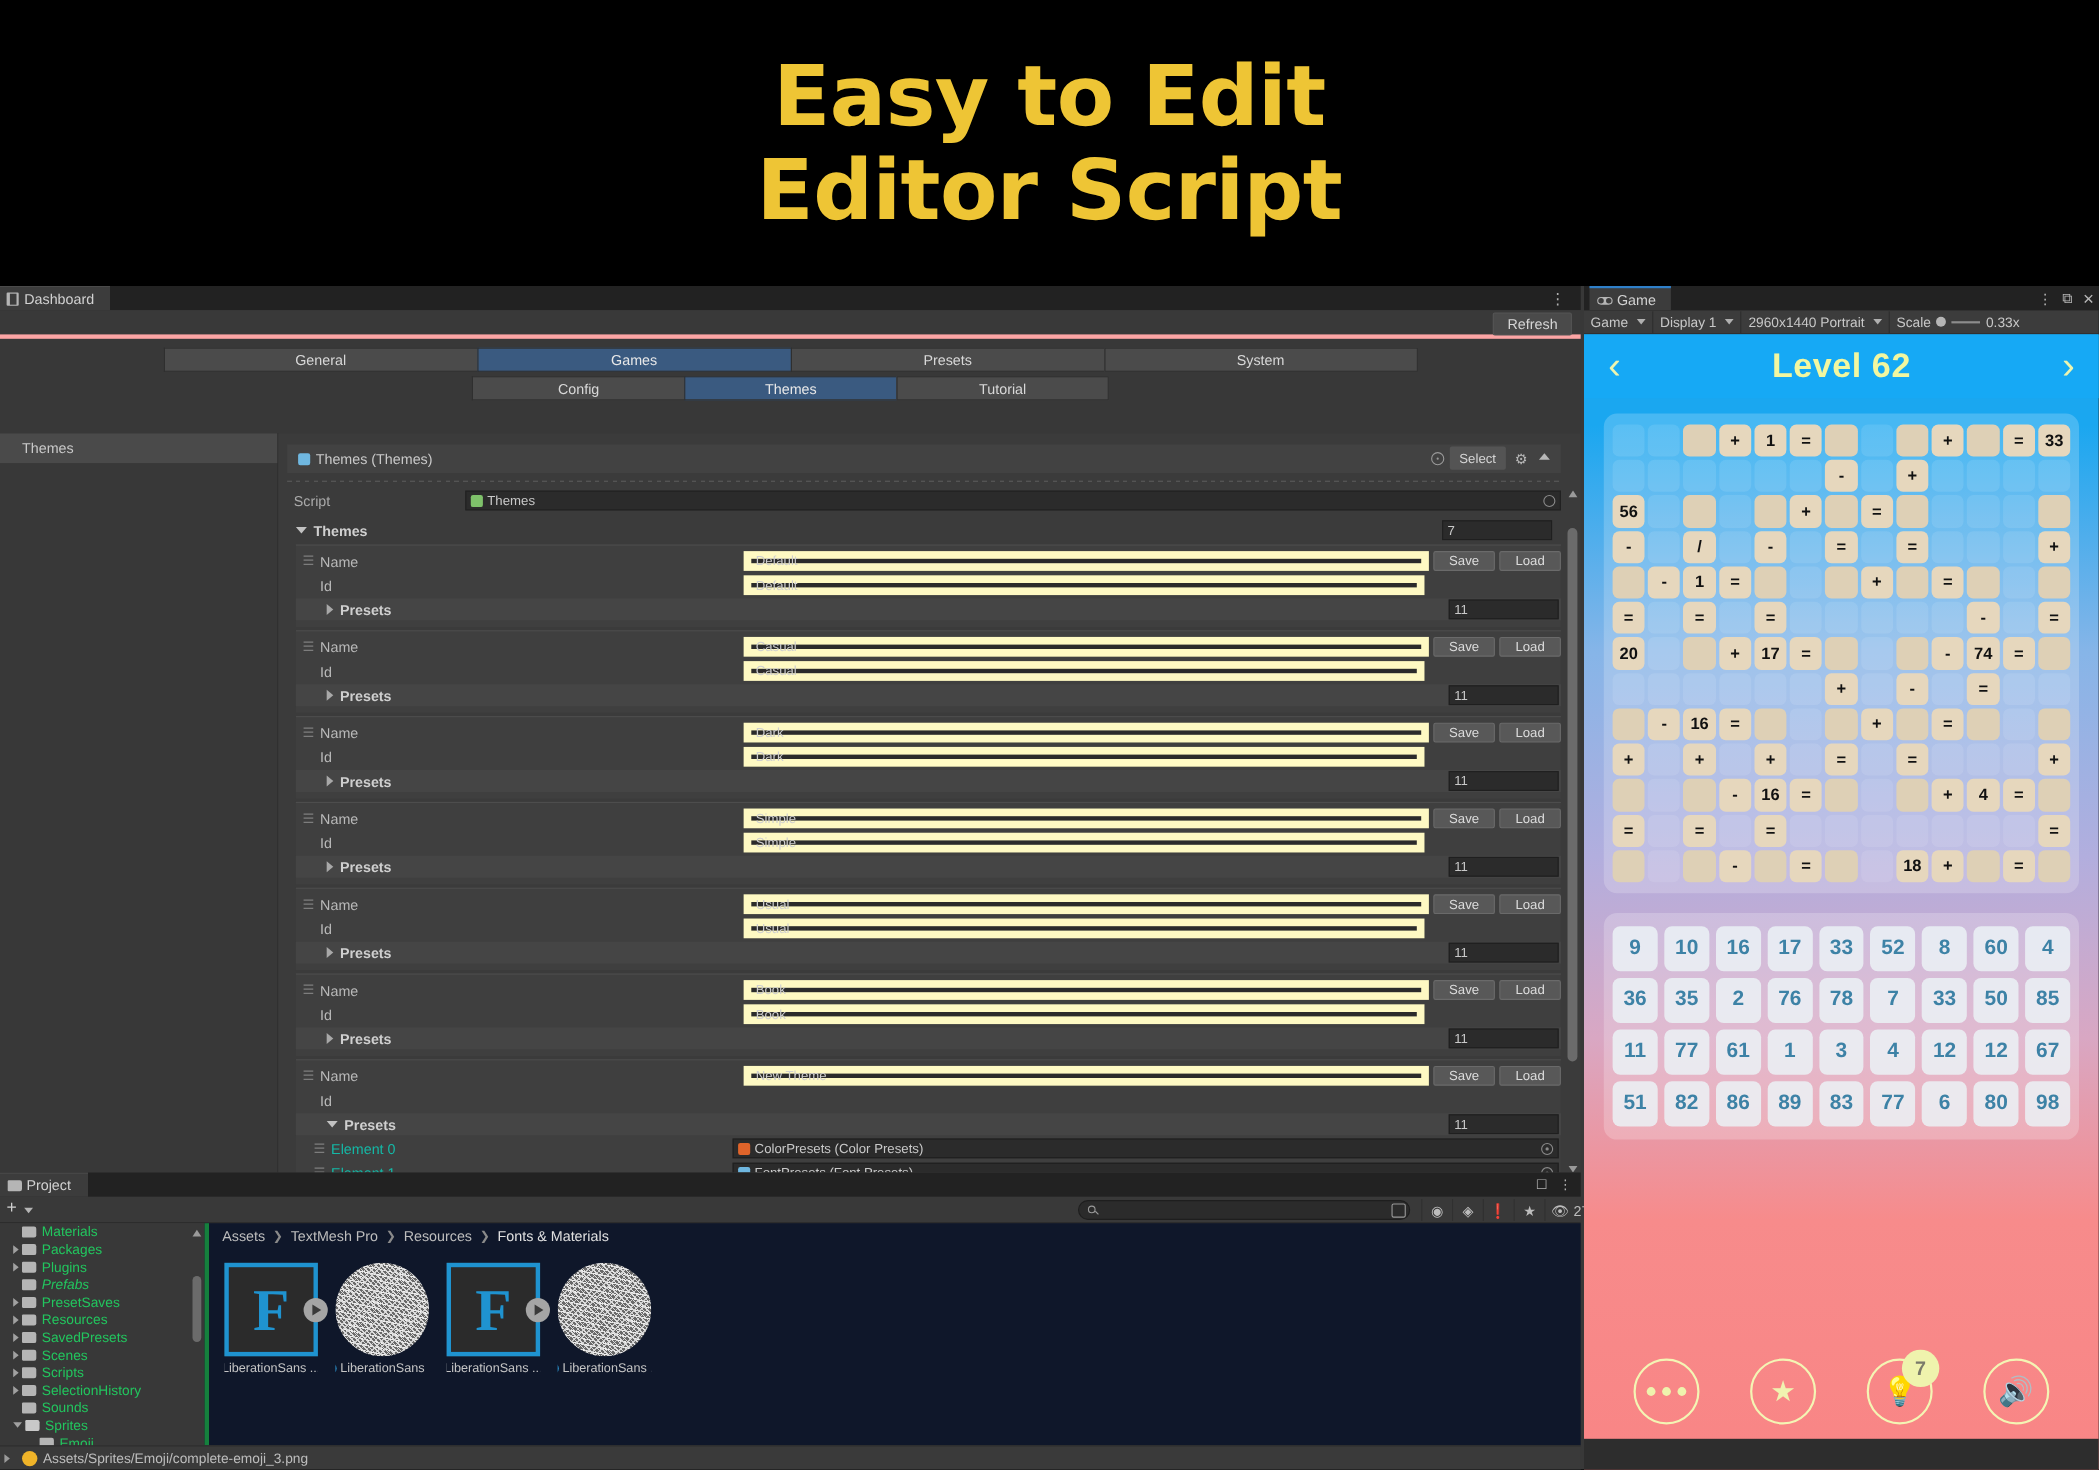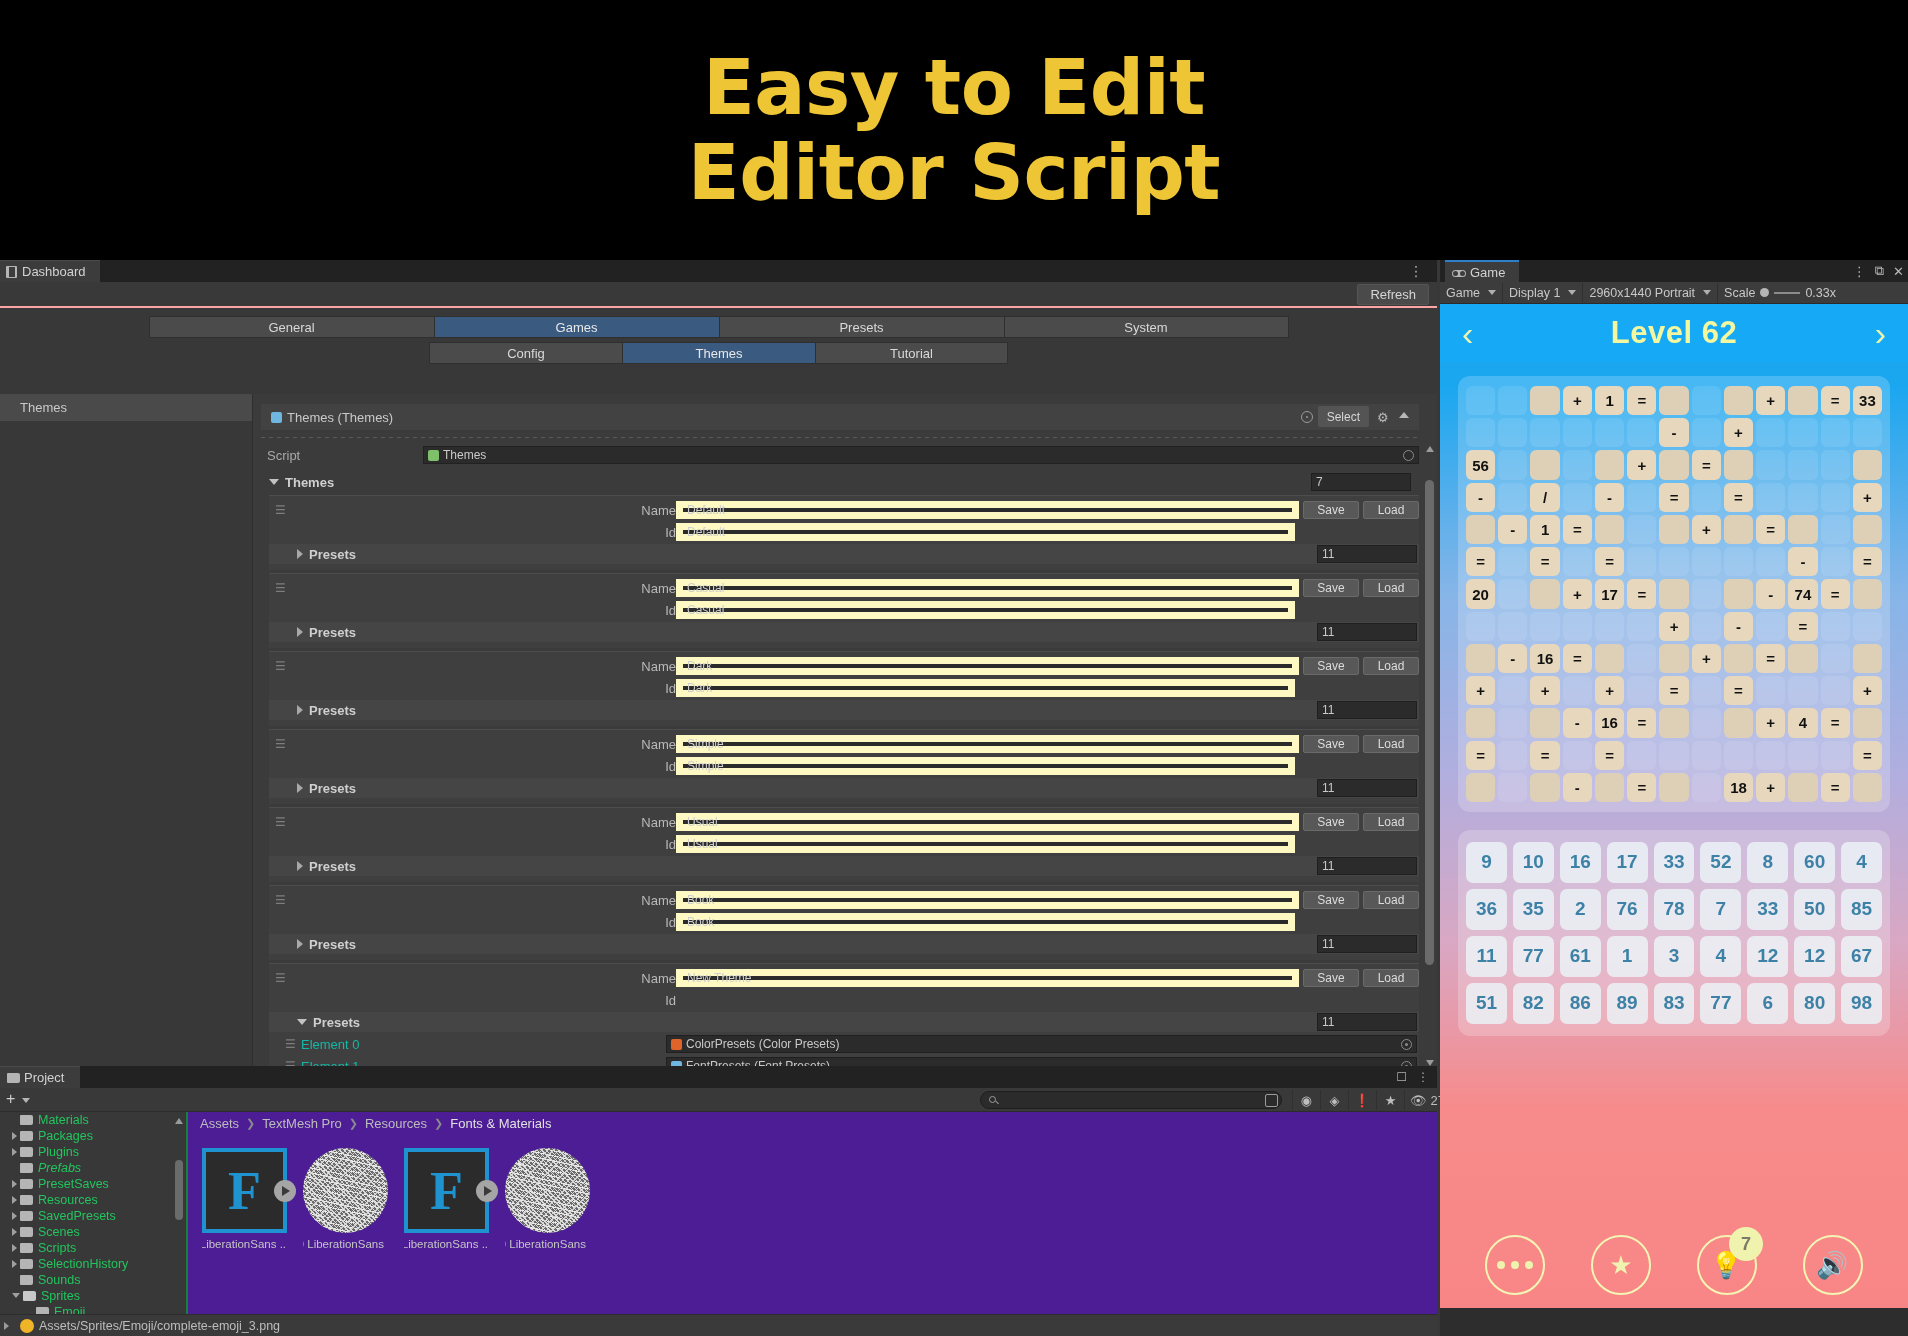--- a/index.html
+++ b/index.html
@@ -39,21 +39,21 @@
     background: #3c3c3c; color: #d2d2d2; font-size: 13px;
     display: flex; align-items: center; border-top: 1px solid #4a4a4a;
   }
   .tab .ico { position: absolute; left: 6px; top: 5px; width: 11px; height: 12px;
     background: #b5b5b5; border-radius: 1px; }
   .tab .ico::after { content:''; position:absolute; left:3px; top:1px; width:6px; height:10px;
     background:#3c3c3c; }
   .win-kebab { position: absolute; right: 14px; top: 3px; color: #b0b0b0; font-size: 14px; }
 
   .dash-body { position: absolute; left: 0; top: 22px; right: 0; bottom: 0; background: #383838; }
-  .refresh-bar { position: relative; height: 26px; background: #393939; border-bottom: 2px solid #fca5a5; }
+  .refresh-bar { position: relative; height: 26px; background: #393939; border-bottom: 4px solid #fca5a5; }
   .refresh-btn {
     position: absolute; right: 8px; top: 2px; height: 21px; padding: 0 12px;
     background: #4a4a4a; color: #d6d6d6; font-size: 13px; border-radius: 2px;
     display: flex; align-items: center; border: 1px solid #555;
   }
 
   .nav-row { display: flex; justify-content: center; padding-top: 8px; gap: 0; }
   .nav-btn {
     width: 285px; height: 22px; background: #4b4b4b; color: #d8d8d8;
     font-size: 13px; display: flex; align-items: center; justify-content: center;
@@ -100,21 +100,21 @@
   .themes-foldout { display:flex; align-items:center; height:20px; margin: 6px 18px 0 16px;
      font-size:13px; font-weight:bold; color:#d0d0d0; }
   .tri { width:0;height:0; margin-right:6px;}
   .tri.open { border-left:5px solid transparent;border-right:5px solid transparent;border-top:6px solid #c2c2c2;}
   .tri.closed { border-top:5px solid transparent;border-bottom:5px solid transparent;border-left:6px solid #a8a8a8;}
 
   .theme-card { margin: 3px 18px 0 16px; background: #3f3f3f; border-top: 1px solid #4d4d4d;
      padding: 2px 0 6px 0; }
   .t-row { display:flex; align-items:center; height: 20px; margin-top:2px; font-size:13px; position:relative;}
   .t-handle { width: 22px; text-align:center; color:#7d7d7d; font-size:12px; letter-spacing:-1px;}
-  .t-label { width: 385px; color:#b9b9b9;text-align:right;}
+  .t-label { width: 385px; color:#b9b9b9;}
   .t-input { flex: 1; height: 18px; background:#2b2b2b; border:7px solid #fef9c3; color:#cfcfcf;
      font-size:12px; display:flex; align-items:center; padding-left:4px; }
   .t-btn { width: 56px; height: 18px; margin-left: 4px; background:#585858; border:1px solid #6a6a6a;
      color:#dcdcdc; font-size:12px; display:flex; align-items:center; justify-content:center; border-radius:2px;}
   .presets-row { display:flex; align-items:center; height:20px; margin-top:2px; background:#454545;
      font-size:13px; font-weight:bold; color:#cfcfcf; padding-left: 28px; position:relative;}
   .presets-count { position:absolute; right: 2px; top: 1px; width: 100px; height: 18px; background:#2b2b2b;
      border:1px solid #1f1f1f; color:#c9c9c9; font-size:12px; font-weight:normal;
      display:flex; align-items:center; padding-left:4px;}
   .elem-row { display:flex; align-items:center; height:20px; margin:2px 2px 0 10px; font-size:13px; }
@@ -161,21 +161,21 @@
   .tree-item .ar.open { border-left:4px solid transparent;border-right:4px solid transparent;
      border-top:5px solid #a0a0a0; margin-top:2px;}
   .tree-item .ar.none { border:none; width:5px; margin-left:12px; margin-right:3px;}
   .tree-item .fo { width:13px;height:10px;background:#b5b5b5;border-radius:1px 2px 2px 1px; margin-right:5px; flex:none;}
   .tree-item .fo.open { background:#c8c8c8; }
   .tree-scroll { position:absolute; right:3px; top:18px; width:8px; height:150px;}
   .tree-scroll .thumb{position:absolute;left:0;top:30px;width:8px;height:60px;background:#6b6b6b;border-radius:4px;}
   .tree-scroll .ar{position:absolute;left:0;width:0;height:0;border-left:4px solid transparent;border-right:4px solid transparent;}
   .tree-scroll .ar.up{top:-12px;border-bottom:6px solid #9a9a9a;}
 
-  .grid-pane { flex:1; background:#4c1d95; position:relative; border-left:2px solid #15803d;}
+  .grid-pane { flex:1; background:#0f172a; position:relative; border-left:4px solid #15803d;}
   .breadcrumb { height:22px; display:flex; align-items:center; padding-left:12px; font-size:13px; color:#bdbdbd; gap:7px;}
   .breadcrumb .sep { color:#8a8a8a; font-size:11px;}
   .breadcrumb .cur { color:#e0e0e0;}
   .assets { display:flex; gap:16px; padding:14px 0 0 14px;}
   .asset { width:85px; }
   .asset .thumb { width:85px; height:85px; display:flex; align-items:center; justify-content:center; position:relative;}
   .asset .fbox { width:85px;height:85px;background:#2b2b2b;border:4px solid #1f93d0;
      display:flex;align-items:center;justify-content:center;}
   .asset .fbox span{color:#1f93d0;font-size:54px;font-family:"Liberation Serif",serif;font-weight:bold;line-height:1;}
   .asset .atlas{width:85px;height:85px;background:#6a6a6a;border-radius:50%;

